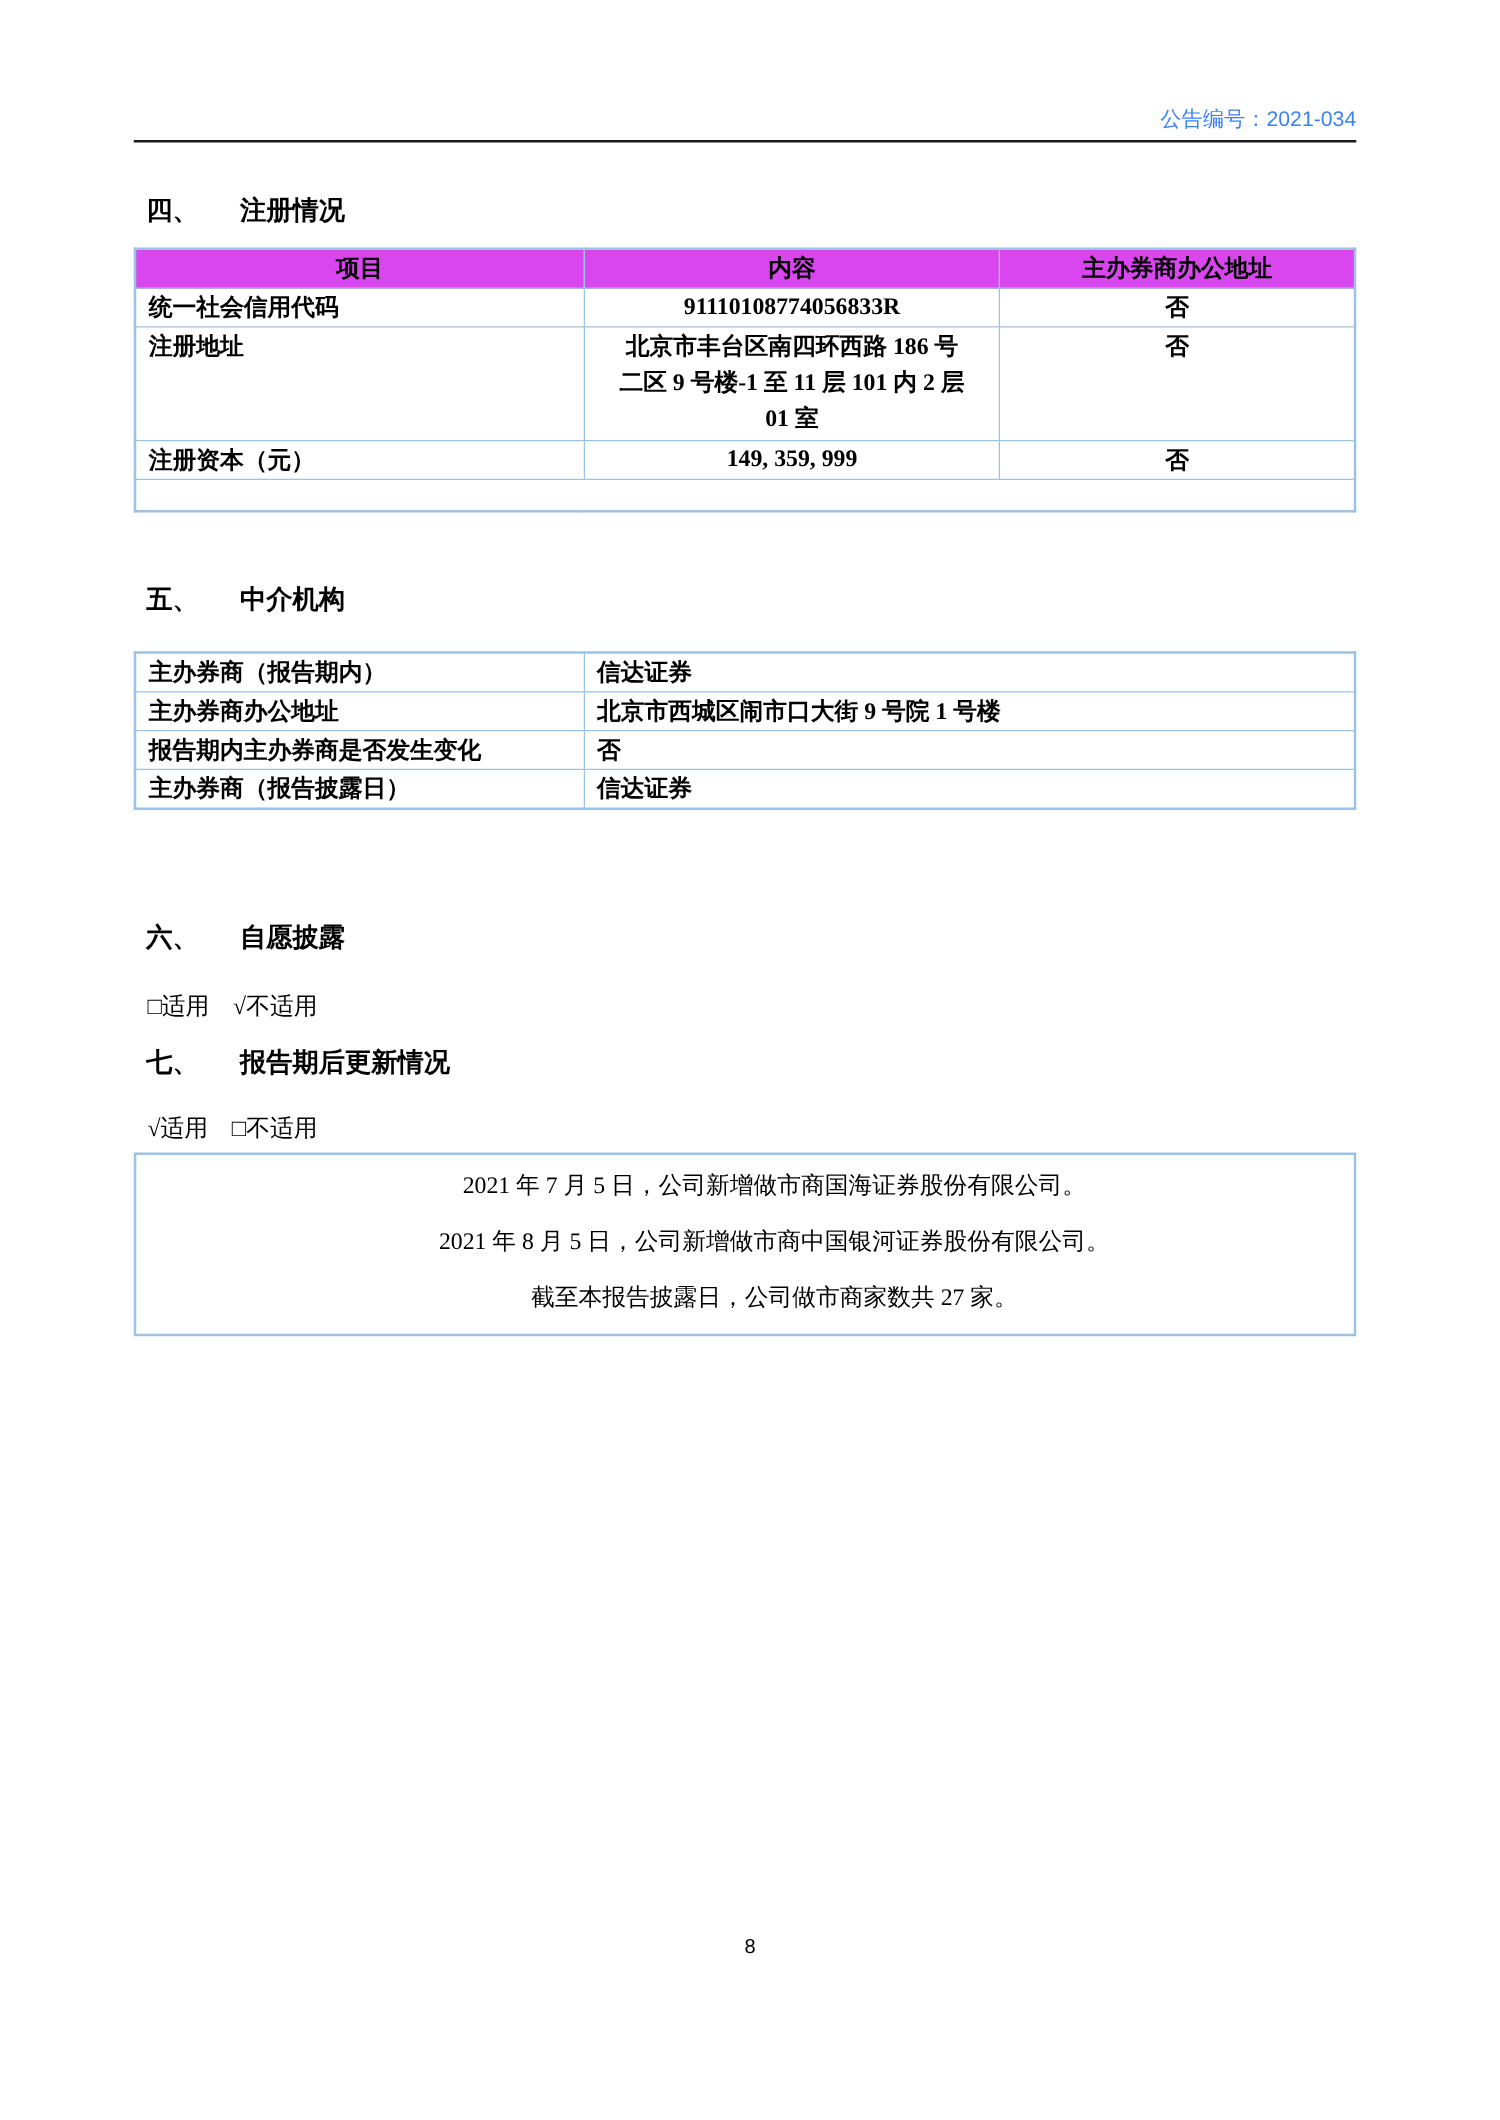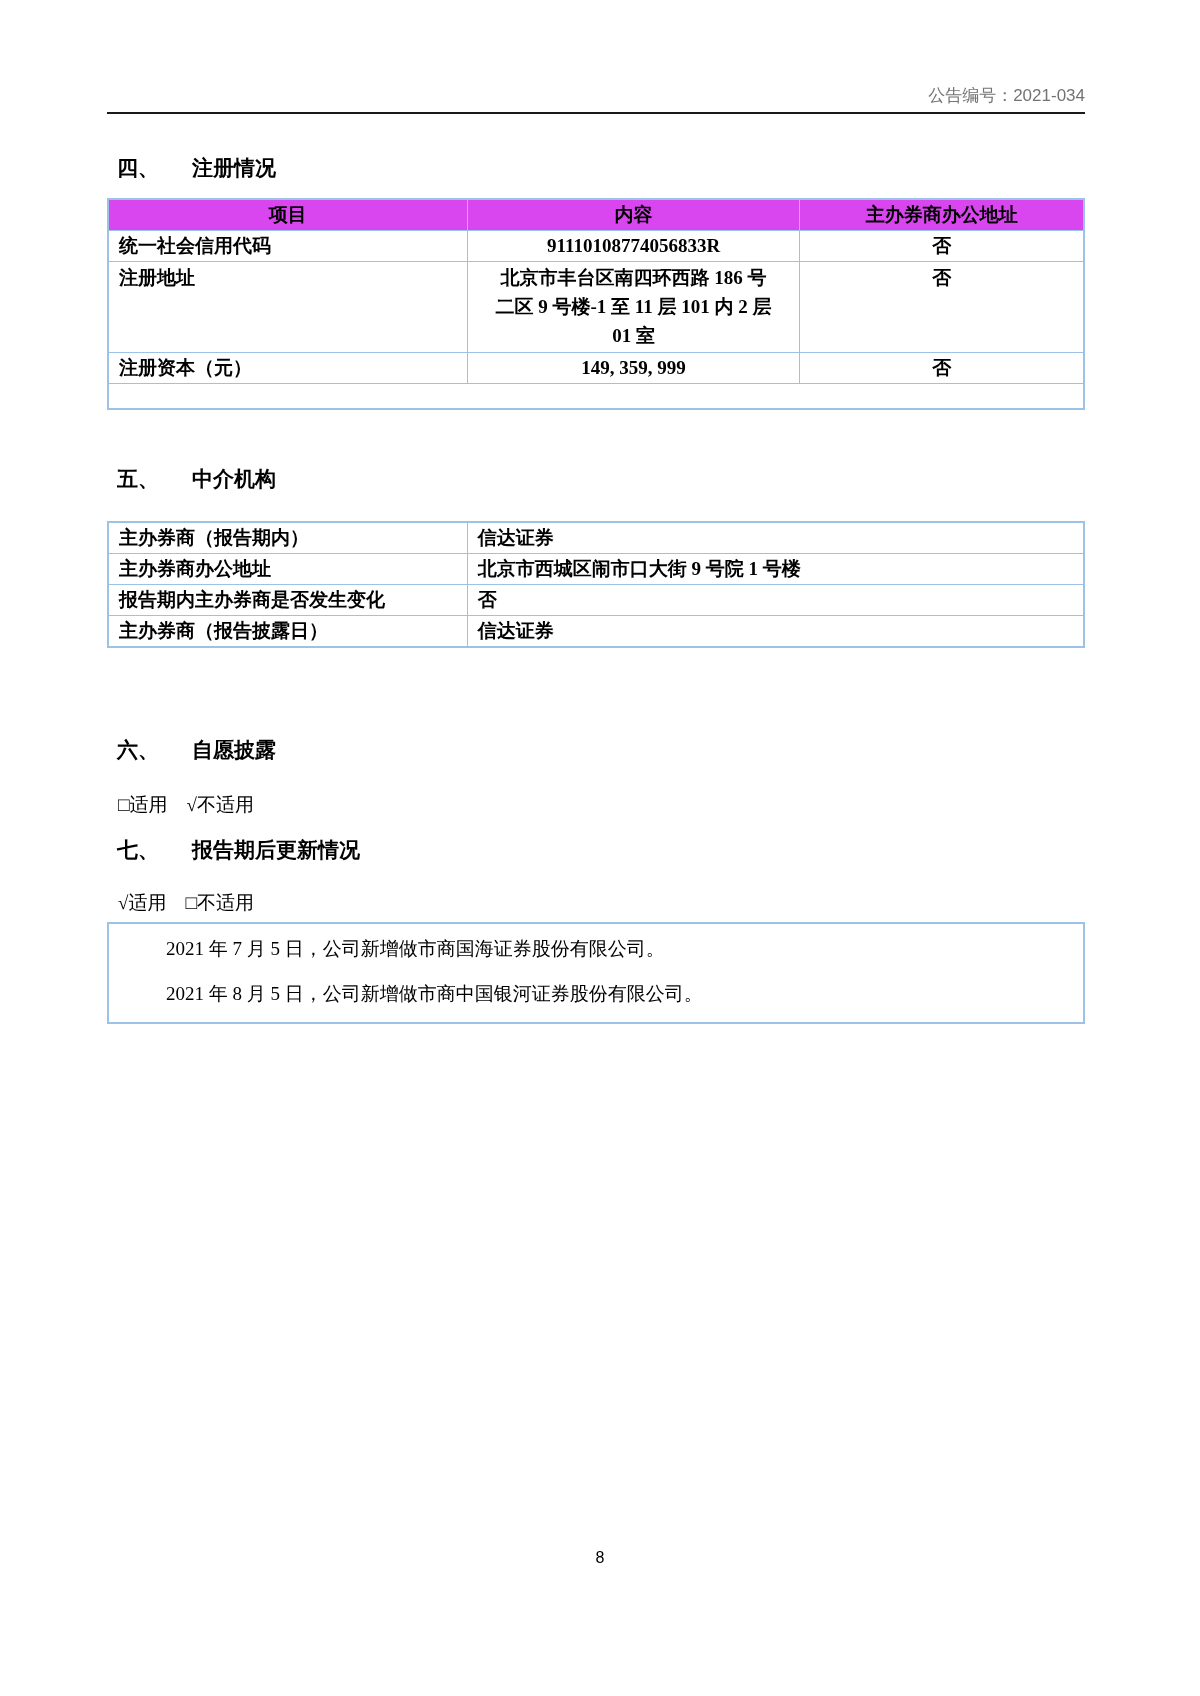--- a/index.html
+++ b/index.html
@@ -17,21 +17,21 @@
     margin-left: 107px;
     width: 978px;
   }
 
   
   .doc-header {
     padding-top: 84px;
     text-align: right;
     font-family: "Liberation Sans", "DejaVu Sans", sans-serif;
     font-size: 17px;
-    color: #737373;
+    color: #3b82f6;
   }
   .header-rule {
     border: none;
     border-bottom: 2.5px solid #1a1a1a;
     margin: 5px 0 0 0;
   }
 
   
   .sec-title {
     font-family: "Liberation Sans", "DejaVu Sans", sans-serif;
@@ -95,20 +95,21 @@
     padding-left: 11px;
   }
   .applicable.a6 { margin-top: 28px; }
   .applicable.a7 { margin-top: 26px; }
 
   
   .update-box {
     margin-top: 6px;
     border: 2px solid #9cc2e5;
     padding: 14px 10px 0 0;
+    text-align: center;
   }
   .update-box p {
     margin: 0 0 23px 0;
     line-height: 22px;
     font-size: 19px;
     text-indent: 57px;
   }
   .update-box p:last-child { margin-bottom: 17px; }
 
   
@@ -210,17 +211,18 @@
 
   <h2 class="sec-title s7">
     <span class="sec-num">七、</span>
     <span>报告期后更新情况</span>
   </h2>
   <p class="applicable a7">√适用　□不适用</p>
 
   <div class="update-box">
     <p>2021 年 7 月 5 日，公司新增做市商国海证券股份有限公司。</p>
     <p>2021 年 8 月 5 日，公司新增做市商中国银河证券股份有限公司。</p>
+    <p>截至本报告披露日，公司做市商家数共 27 家。</p>
   </div>
 
 </div>
 
 <div class="page-number">8</div>
 
 </body></html>

